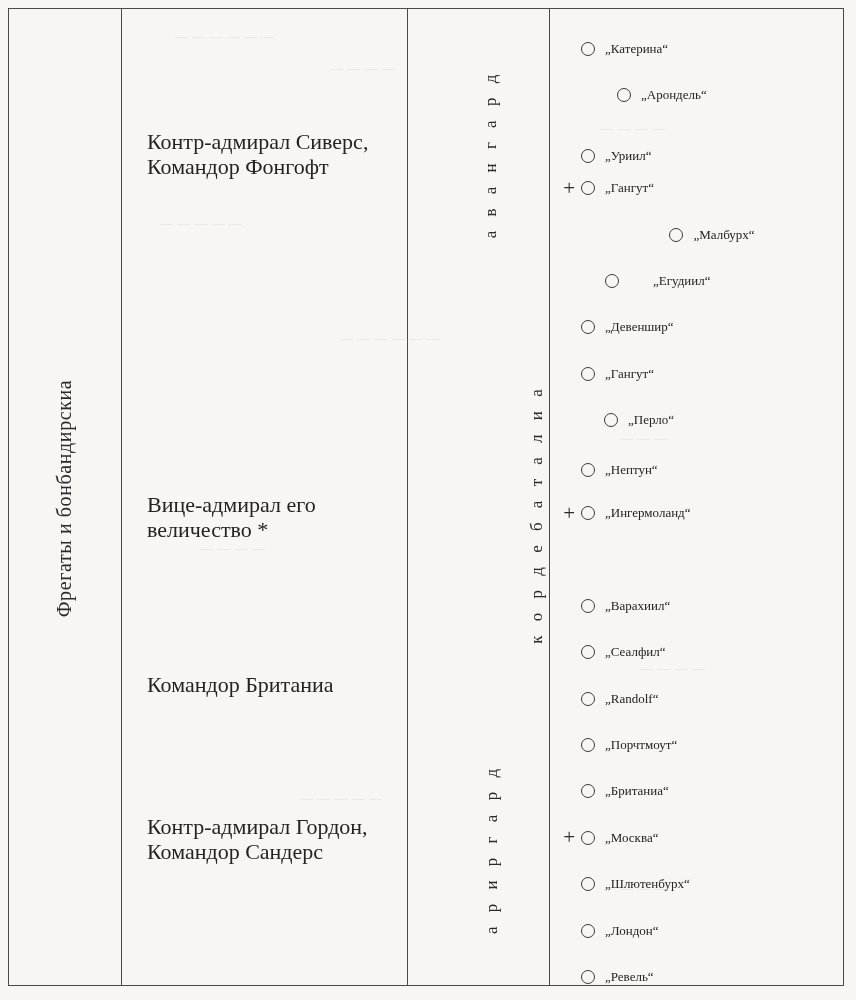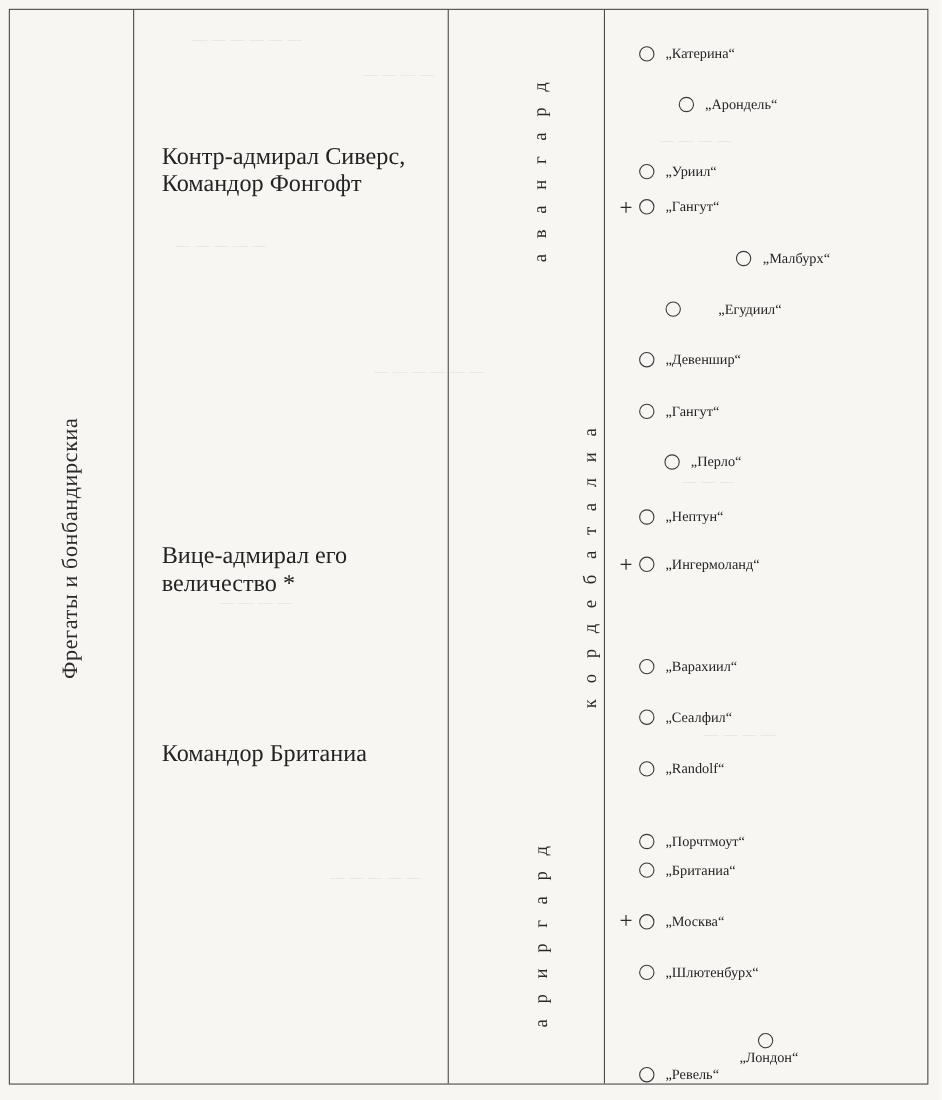--- a/index.html
+++ b/index.html
@@ -186,20 +186,22 @@
   <div class="col-rot">
     <div class="rot-text">Фрегаты и бонбандирскиа</div>
   </div>
 
   <div class="col-cmd">
     <div class="cmd cmd-1" style="white-space:pre-line">Контр-адмирал Сиверс,
 Командор Фонгофт</div>
     <div class="cmd cmd-2" style="white-space:pre-line">Вице-адмирал его
 величество *</div>
     <div class="cmd cmd-3" style="white-space:pre-line">Командор Британиа</div>
+    <div class="cmd cmd-4" style="white-space:pre-line">Контр-адмирал Гордон,
+Командор Сандерс</div>
   </div>
 
   <div class="col-sq">
     <div class="sq sq-1">
       <span class="sq-inner">а в а н г а р д</span>
     </div>
     <div class="sq sq-2">
       <span class="sq-inner">к о р д е б а т а л и а</span>
     </div>
     <div class="sq sq-3">
@@ -299,21 +301,21 @@
         </div>
         <div class="ship-name">„Сеалфил“</div>
       </div>
       <div class="ship" style="top: 676.6px;">
         <div class="plus hidden">+</div>
         <div class="circ">
           <span></span>
         </div>
         <div class="ship-name">„Randolf“</div>
       </div>
-      <div class="ship" style="top: 723px; margin-top: 20px;">
+      <div class="ship" style="top: 723px;">
         <div class="plus hidden">+</div>
         <div class="circ">
           <span></span>
         </div>
         <div class="ship-name">„Порчтмоут“</div>
       </div>
       <div class="ship" style="top: 769.4px;">
         <div class="plus hidden">+</div>
         <div class="circ">
           <span></span>
@@ -327,21 +329,21 @@
         </div>
         <div class="ship-name">„Москва“</div>
       </div>
       <div class="ship" style="top: 862.2px;">
         <div class="plus hidden">+</div>
         <div class="circ">
           <span></span>
         </div>
         <div class="ship-name">„Шлютенбурх“</div>
       </div>
-      <div class="ship" style="top: 908.6px; flex-direction: column;">
+      <div class="ship" style="top: 908.6px;">
         <div class="plus hidden">+</div>
         <div class="circ">
           <span></span>
         </div>
         <div class="ship-name">„Лондон“</div>
       </div>
       <div class="ship" style="top: 955px;">
         <div class="plus hidden">+</div>
         <div class="circ">
           <span></span>

